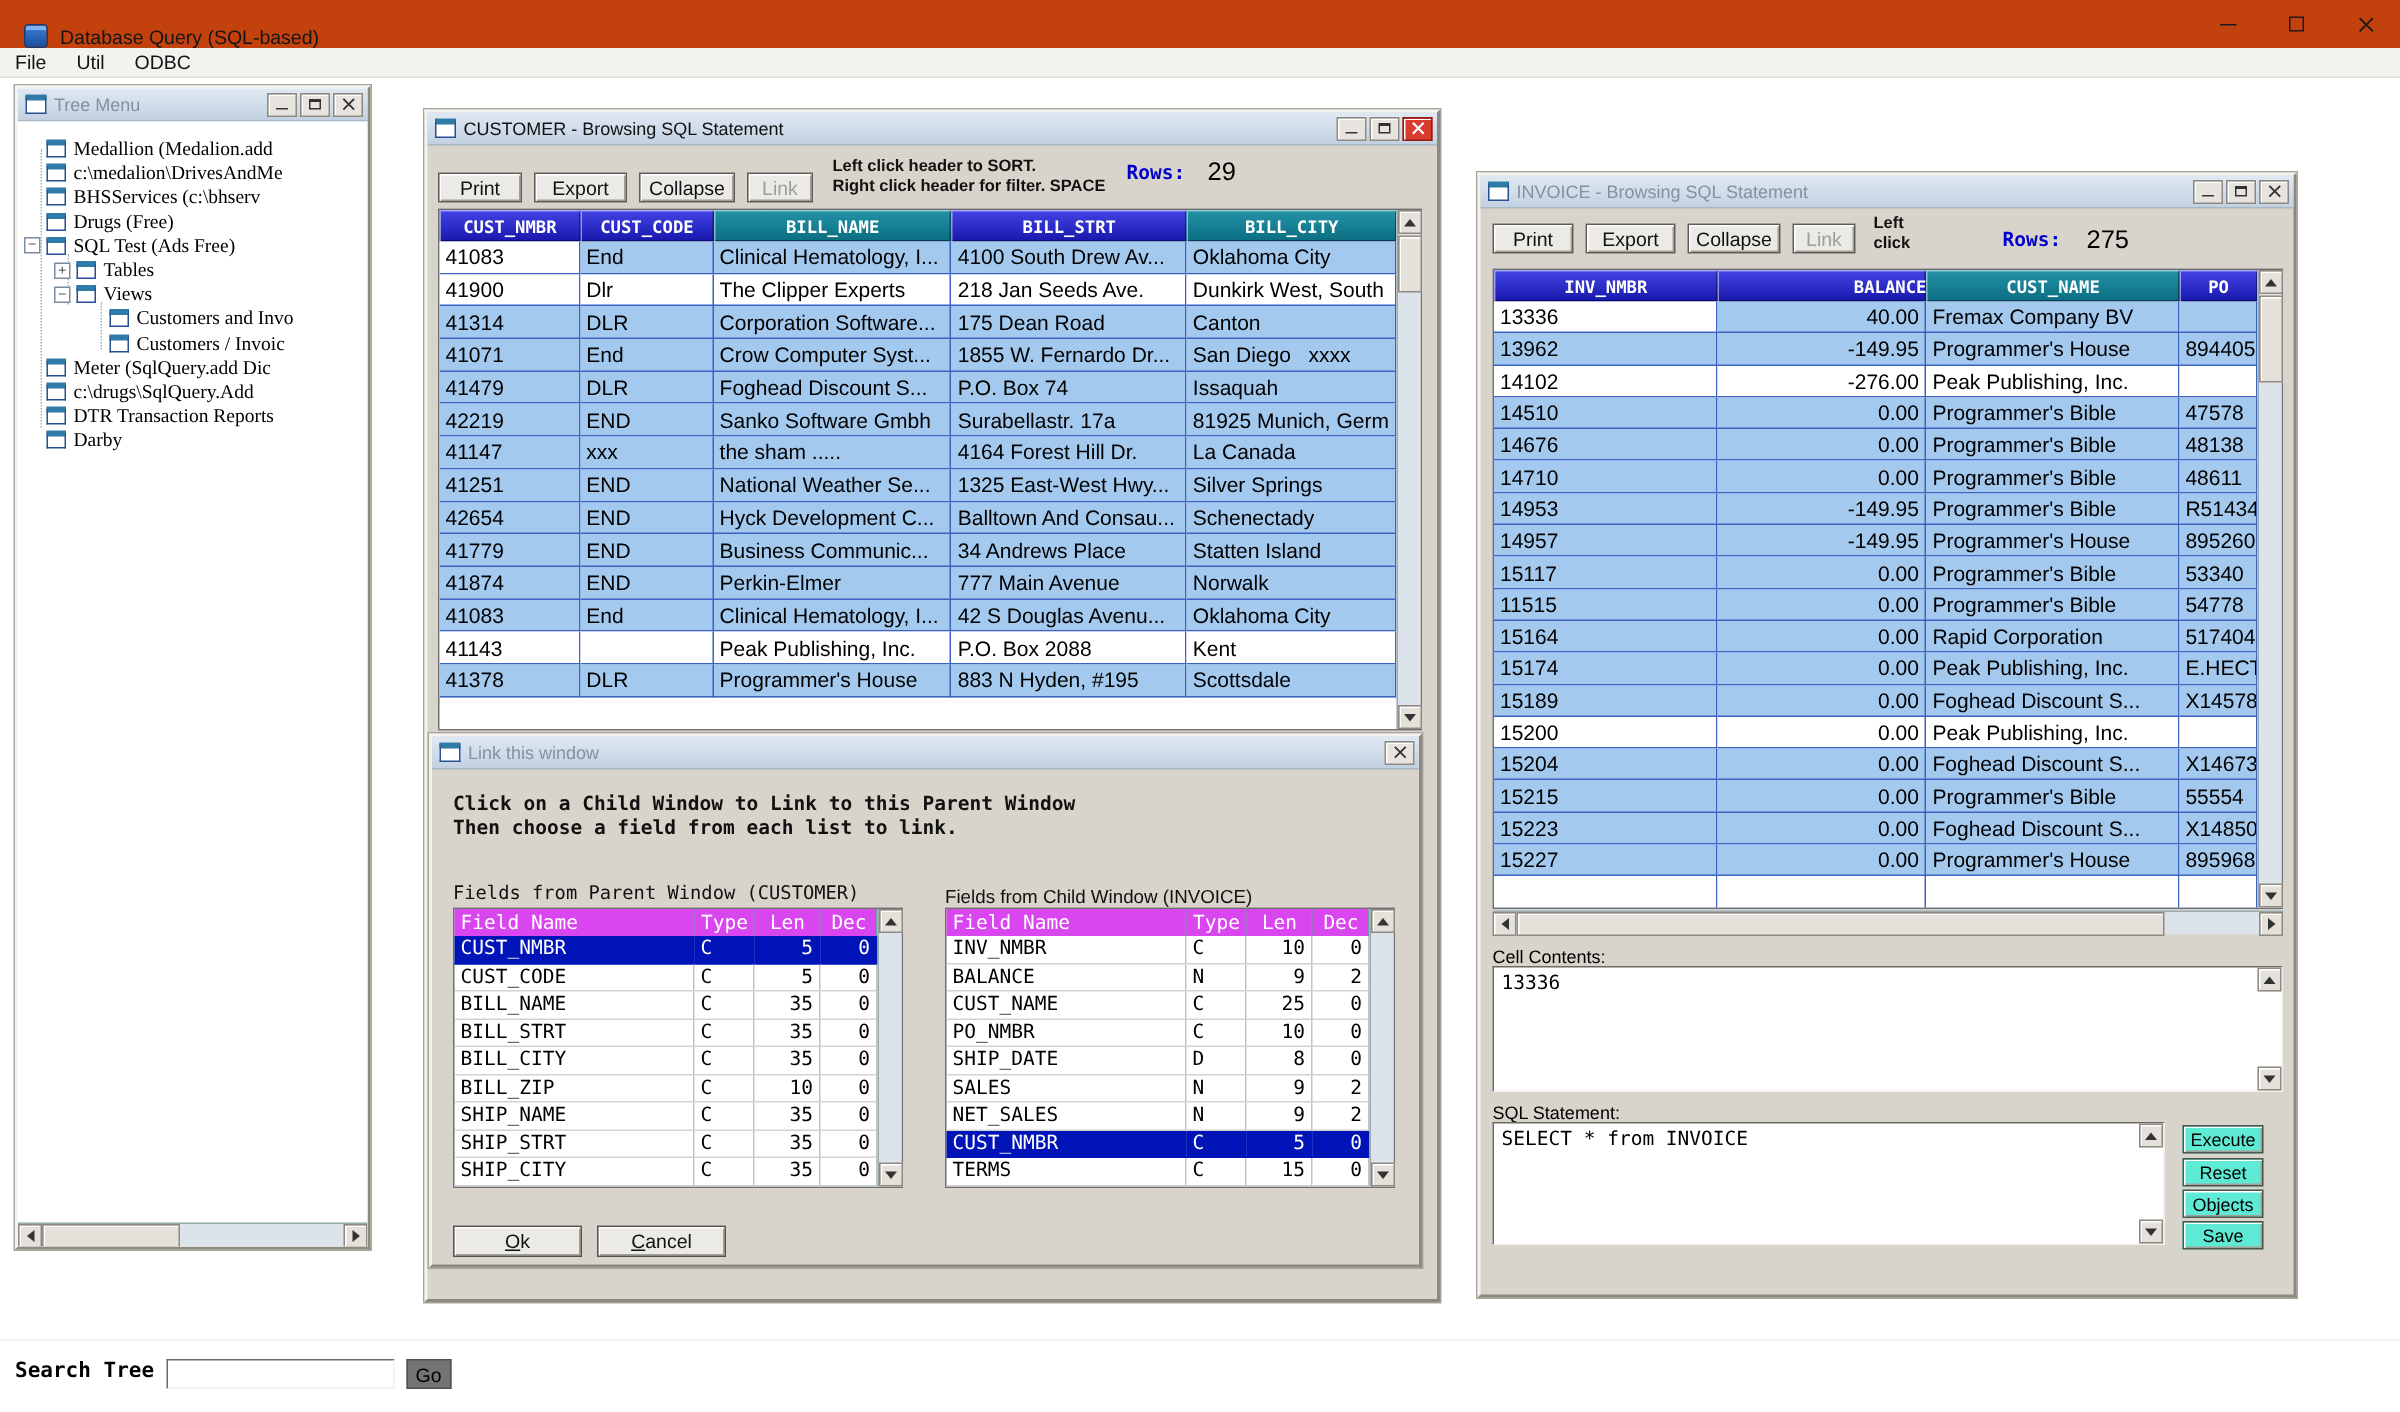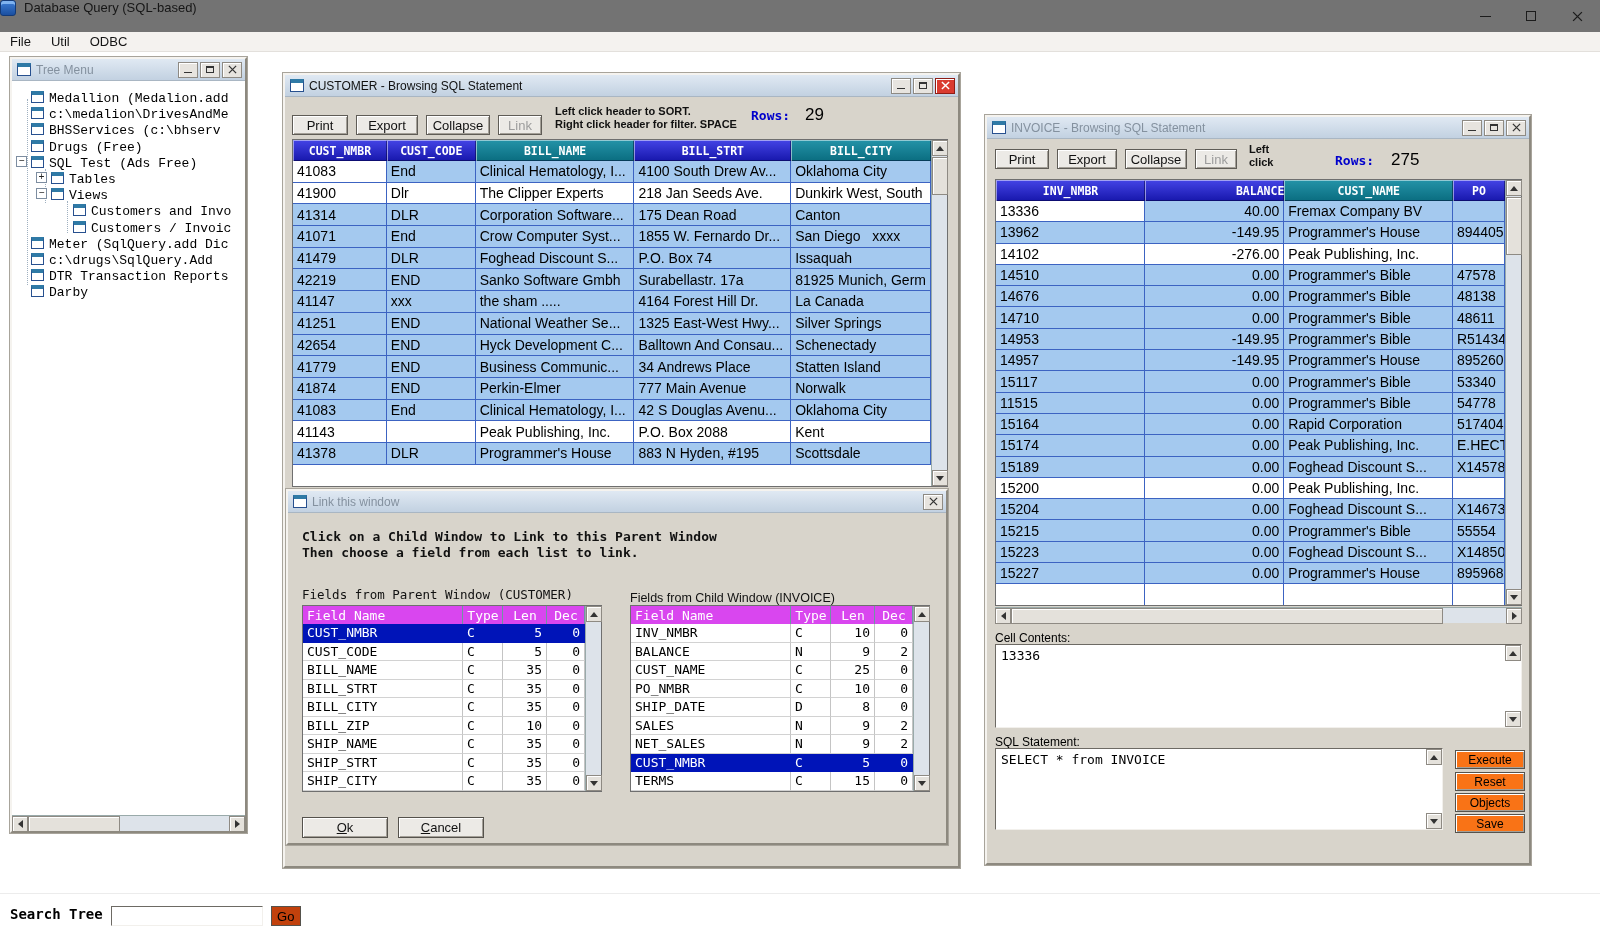--- a/index.html
+++ b/index.html
@@ -1,19 +1,19 @@
 <!DOCTYPE html>
 <html><head>
 <meta charset="utf-8">
 <style>
   *{margin:0;padding:0;box-sizing:border-box}
   html,body{width:1600px;height:941px;overflow:hidden;background:#fff;font-family:"Liberation Sans",sans-serif}
 
   
-  .titlebar{height:32px;background:#737373;display:flex;align-items:flex-start;padding-left:0;position:relative}
+  .titlebar{height:32px;background:#c2410c;display:flex;align-items:flex-end;padding-left:16px;position:relative}
   .app-icon{width:16px;height:16px;background:linear-gradient(#3f7fd6,#1a4fa0);border:1px solid #123a78;border-radius:3px;box-shadow:inset 0 3px 0 #7fb3ef}
   .titlebar .title{font-size:13px;color:#161616;margin-left:8px}
   .win-controls{margin-left:auto;display:flex;height:100%}
   .wc{width:46px;display:flex;align-items:center;justify-content:center}
   .g-minline{width:11px;height:1px;background:#1c1c1c}
   .g-maxbox{width:10px;height:10px;border:1px solid #1c1c1c}
   .menubar{height:20px;background:#f4f2ef;border-bottom:1px solid #e3e0dc;display:flex;align-items:center}
   .menu-item{font-size:13px;padding:20px 10px;color:#141414;cursor:default}
   .client{position:absolute;top:52px;left:0;right:0;bottom:0;background:#ffffff}
 
@@ -62,62 +62,62 @@
   .tri{width:0;height:0}
   .tri.up{border-left:4px solid transparent;border-right:4px solid transparent;border-bottom:5px solid #333}
   .tri.down{border-left:4px solid transparent;border-right:4px solid transparent;border-top:5px solid #333}
   .tri.left{border-top:4px solid transparent;border-bottom:4px solid transparent;border-right:5px solid #333}
   .tri.right{border-top:4px solid transparent;border-bottom:4px solid transparent;border-left:5px solid #333}
 
   
   .tree-win{left:10px;top:5px;width:237px;height:776px;background:#fff}
   .tree-body{position:absolute;top:22px;left:0;right:0;bottom:0;background:#fff;overflow:hidden}
   .tree-items{position:absolute;top:10px;left:0;right:0}
-  .tree-item{display:flex;height:16.2px;font-family:Liberation Mono, monospace;font-size:13px;color:#000;white-space:pre}
+  .tree-item{display:flex;align-items:center;height:16.2px;font-family:Liberation Serif, serif;font-size:13px;color:#000;white-space:pre}
   .tree-item[data-lvl="0"]{padding-left:4px}
   .tree-item[data-lvl="1"]{padding-left:24px}
   .tree-item[data-lvl="2"]{padding-left:46px}
   .expander{flex:0 0 11px;height:11px;border:1px solid #7d8da0;background:#fff;font-size:10px;line-height:9px;text-align:center;margin-right:4px;color:#222;position:relative;z-index:2}
   .expander:empty{visibility:hidden}
   .tree-icon{flex:0 0 13px;height:12px;background:#fff;border:1px solid #27508f;border-top:4px solid #2f7aa6;margin-right:5px;position:relative;z-index:2}
   .guide{position:absolute;border-left:1px dotted #9fb0c0}
   .tree-hscroll{position:absolute;left:0;right:0;bottom:0}
 
   
   .hint{position:absolute;font-size:11px;font-weight:600;line-height:13px;color:#111}
   .rows-label{position:absolute;font-family:"DejaVu Sans Mono",monospace;font-size:13px;font-weight:bold;color:#0000cc}
   .rows-count{position:absolute;font-size:17px;color:#000}
 
   
   .flabel{position:absolute;font-size:12px;color:#000}
   .tbox{position:absolute;background:#fff;border:1px solid;border-color:#6d6a64 #f2f0ec #f2f0ec #6d6a64;display:flex}
   .tbox .content{flex:1;padding:3px 5px;font-family:"DejaVu Sans Mono",monospace;font-size:13px;color:#000;white-space:pre-wrap}
   .slim{flex:0 0 16px;position:relative}
-  .sidebtn{position:absolute;width:70px;height:19px;background:#f97316;border:1px solid #55524c;box-shadow:inset 1px 1px 0 #fff,inset -1px -1px 0 #a39f97;font-size:12px;display:flex;align-items:center;justify-content:center}
+  .sidebtn{position:absolute;width:54px;height:19px;background:#5eead4;border:1px solid #55524c;box-shadow:inset 1px 1px 0 #fff,inset -1px -1px 0 #a39f97;font-size:12px;display:flex;align-items:center;justify-content:center}
 
   
   .instr{position:absolute;font-family:"DejaVu Sans Mono",monospace;font-size:13px;font-weight:bold;color:#111;white-space:pre}
   .plabel{position:absolute;font-family:"DejaVu Sans Mono",monospace;font-size:12.5px;color:#111}
   .clabel{position:absolute;font-size:12.5px;color:#111}
   .flist{position:absolute;background:#fff;border:1px solid #6f6f6f;display:flex}
   .fmain{display:flex;flex-direction:column}
   .fhead{display:flex;background:#d946ef}
   .fh{height:18px;color:#fff;font-family:"DejaVu Sans Mono",monospace;font-size:13px;display:flex;align-items:center;padding:0 4px;box-shadow:inset -1px 0 0 #6f95a3}
   .frow{display:flex}
   .fc{height:18.5px;font-family:"DejaVu Sans Mono",monospace;font-size:13px;color:#000;display:flex;align-items:center;padding:0 4px;border-right:1px solid #c4c4c4;border-bottom:1px solid #d2d2d2;overflow:hidden;white-space:pre}
   .fc.num{justify-content:flex-end}
   .frow.sel .fc{background:#0014b8;color:#fff;border-color:#0014b8}
   .fn{width:160px}.ft{width:40px}.fl{width:44px}.fd{width:38px}
   .fh.ft,.fh.fl,.fh.fd{justify-content:center}
 
   
   .bottombar{position:absolute;left:0;right:0;bottom:0;height:48px;background:#fff;border-top:1px solid #ececec;display:flex;align-items:flex-start;padding:12px 0 0 10px;gap:8px}
   .search-label{font-family:"DejaVu Sans Mono",monospace;font-size:14px;font-weight:bold;color:#000}
   .search-input{width:152px;height:20px;background:#fff;border:1px solid;border-color:#6d6a64 #f2f0ec #f2f0ec #6d6a64;font-family:"DejaVu Sans Mono",monospace;font-size:13px;padding:0 3px}
-  .go-btn{width:30px;height:20px;background:#c2410c;border:1px solid #55524c;font-size:13px;display:flex;align-items:center;justify-content:center}
+  .go-btn{width:30px;height:20px;background:#737373;border:1px solid #55524c;font-size:13px;display:flex;align-items:center;justify-content:center}
 
   .customer-win{left:283px;top:21px;width:677px;height:795px;z-index:2}
   .invoice-win{left:985px;top:63px;width:546px;height:750px;z-index:3}
   .link-dlg{left:286px;top:437px;width:662px;height:356px;z-index:5}
 </style>
 </head>
 <body>
 
 <div class="titlebar">
   <span class="app-icon"></span>

